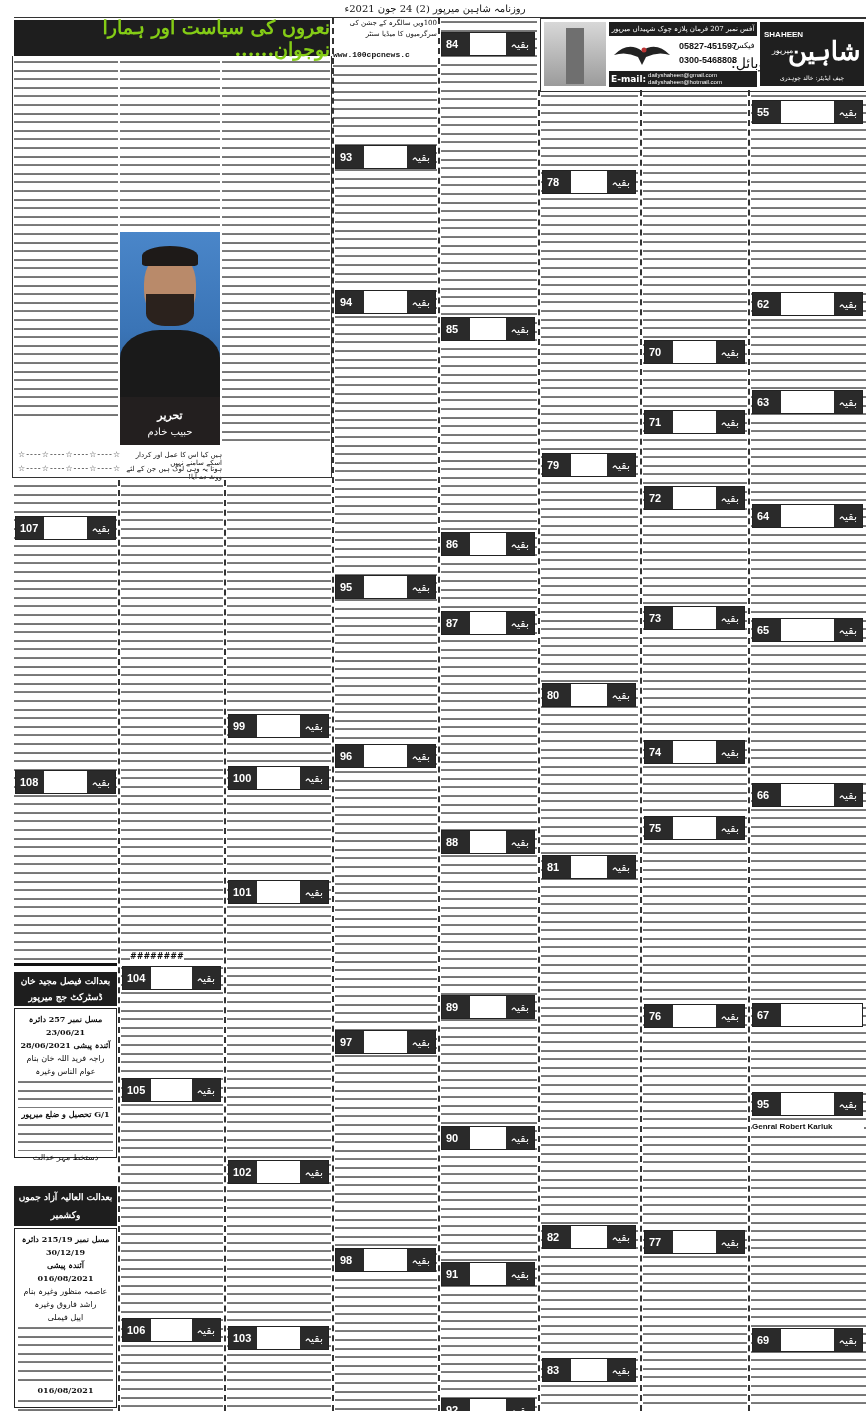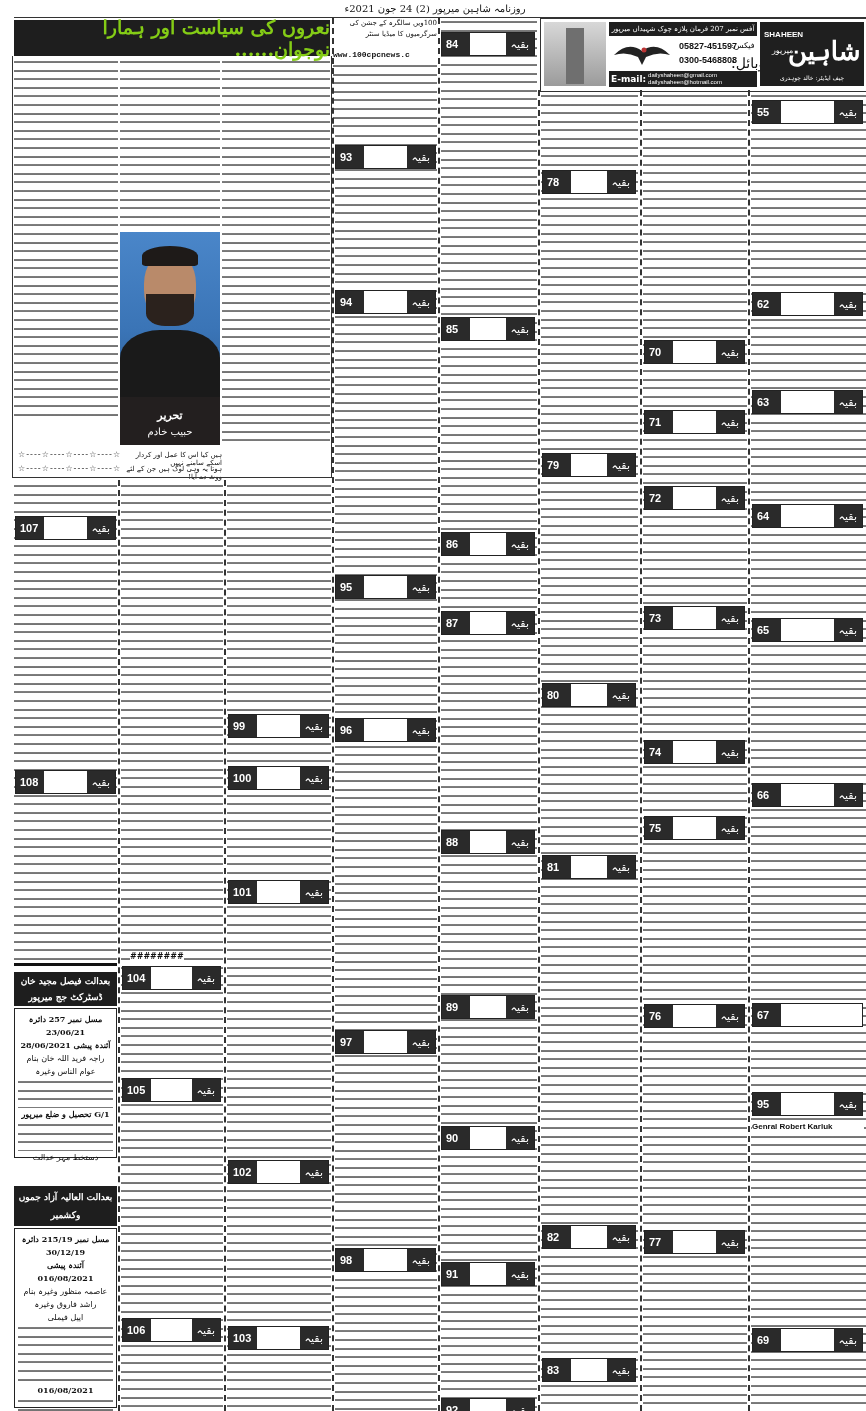--- a/index.html
+++ b/index.html
@@ -300,21 +300,21 @@
     <div class="cont" style="left: 335px; top: 290px; width: 99px;">
       <span class="num">94</span>
       <span class="blank"></span>
       <span class="tag">بقیہ</span>
     </div>
     <div class="cont" style="left: 335px; top: 575px; width: 99px;">
       <span class="num">95</span>
       <span class="blank"></span>
       <span class="tag">بقیہ</span>
     </div>
-    <div class="cont" style="left: 335px; top: 718px; width: 99px;">
+    <div class="cont" style="left: 335px; top: 744px; width: 99px;">
       <span class="num">96</span>
       <span class="blank"></span>
       <span class="tag">بقیہ</span>
     </div>
     <div class="cont" style="left: 335px; top: 1030px; width: 99px;">
       <span class="num">97</span>
       <span class="blank"></span>
       <span class="tag">بقیہ</span>
     </div>
     <div class="cont" style="left: 335px; top: 1248px; width: 99px;">

